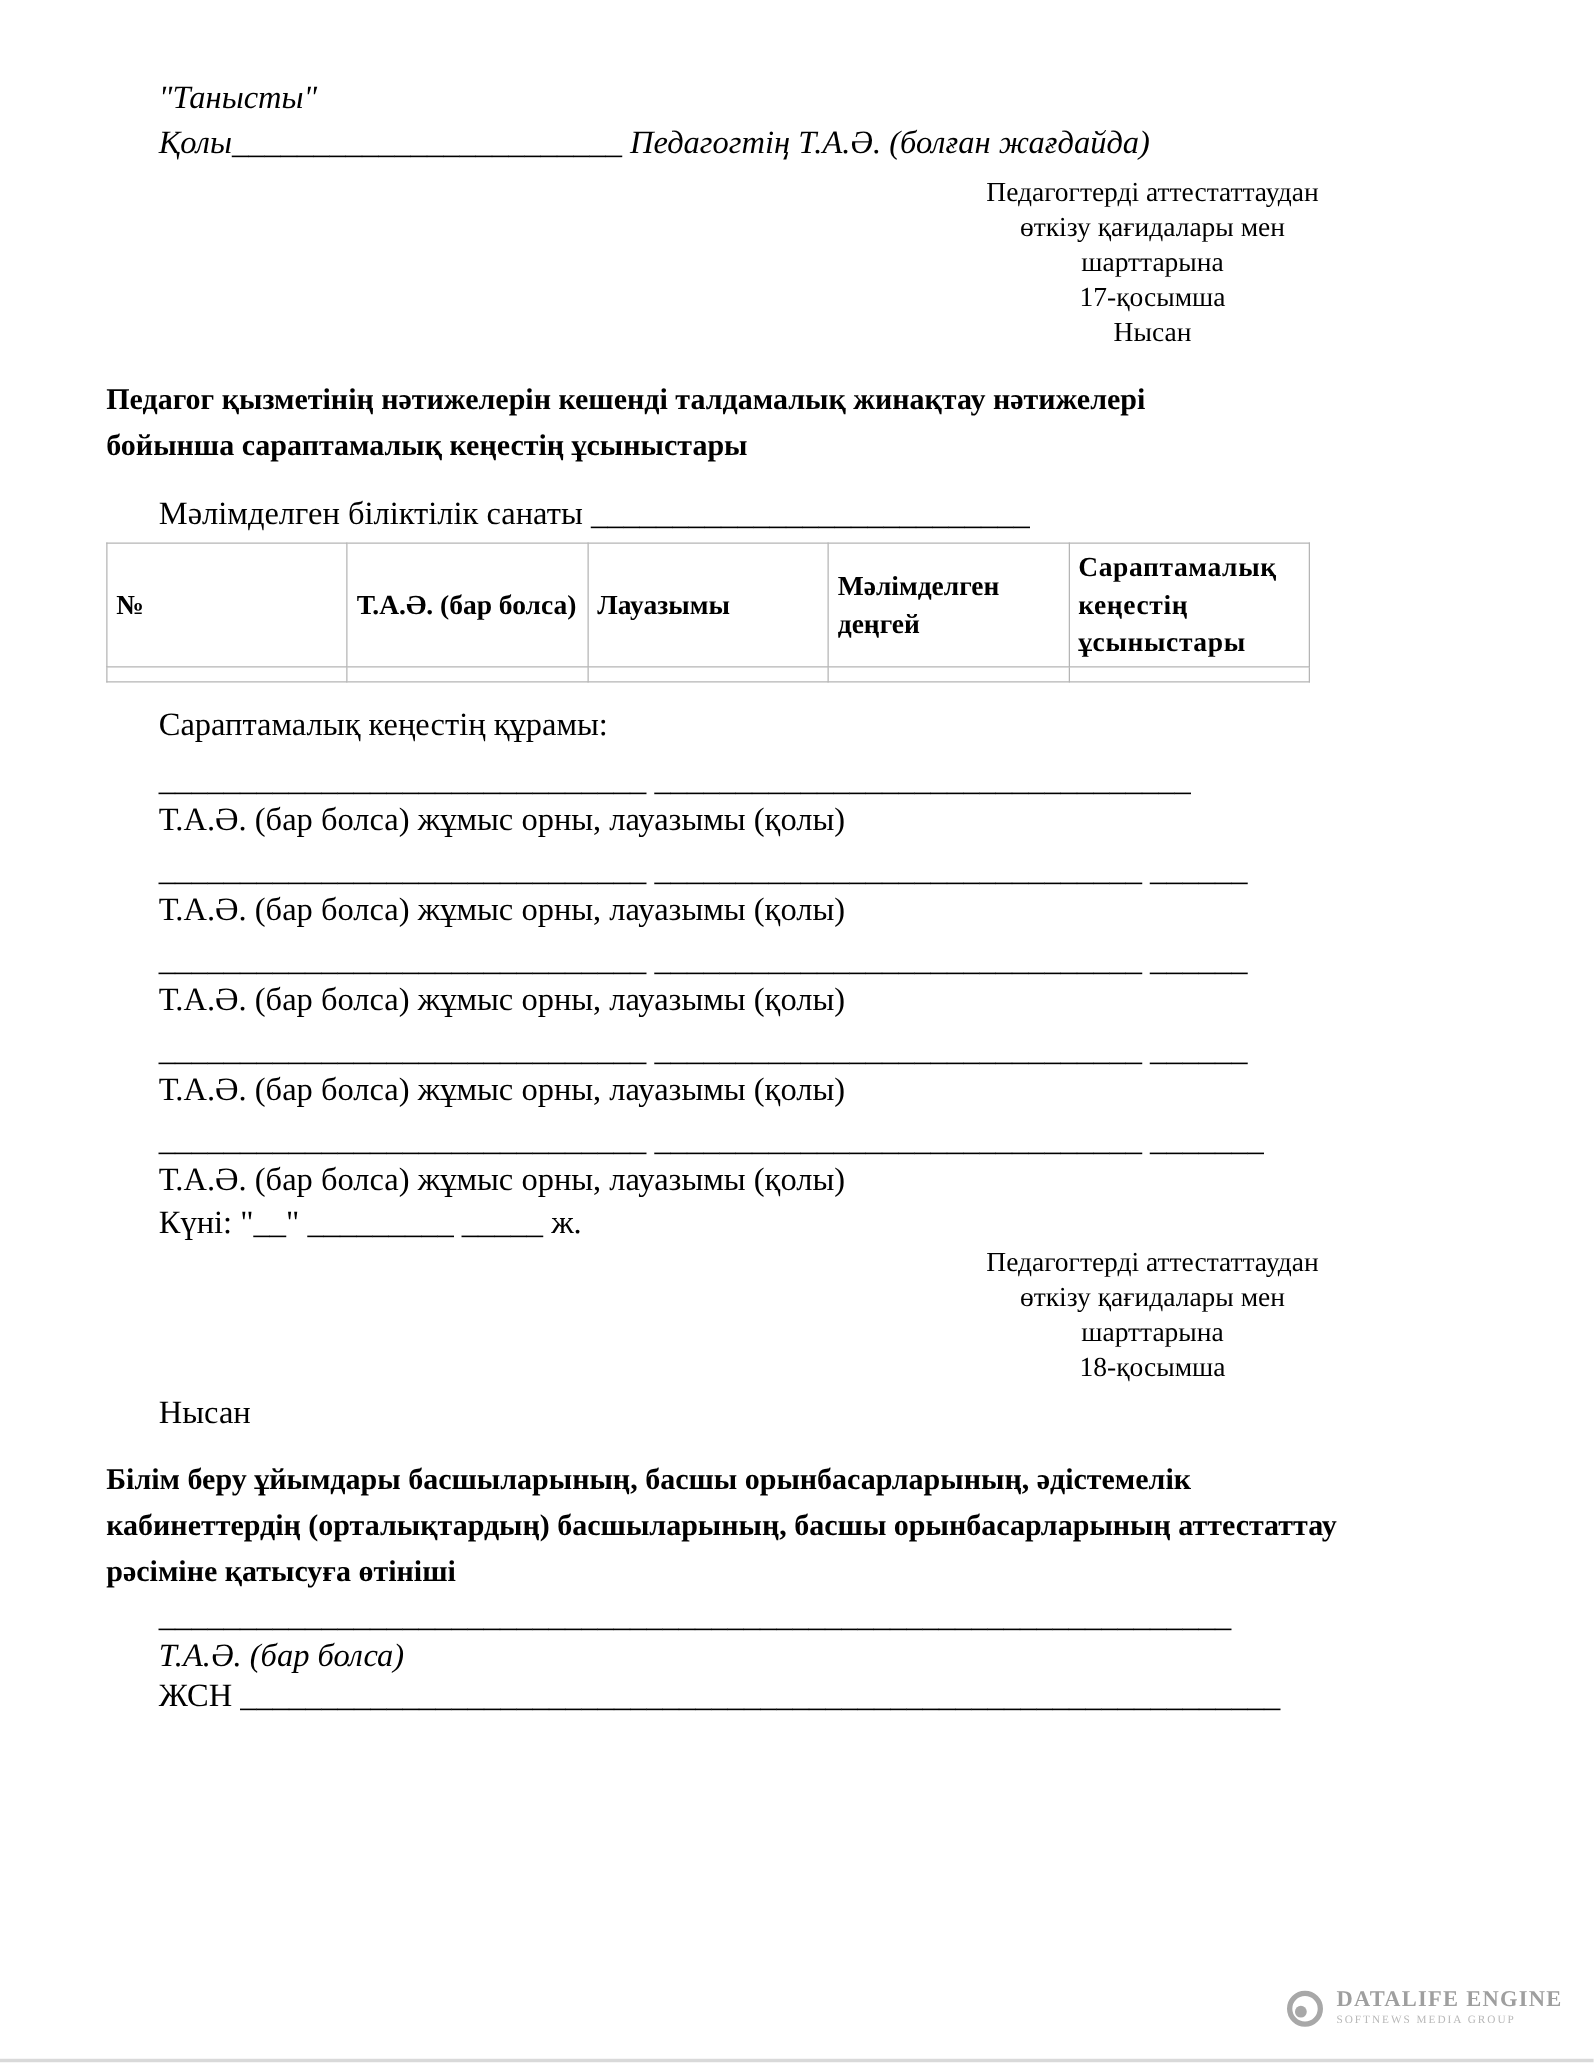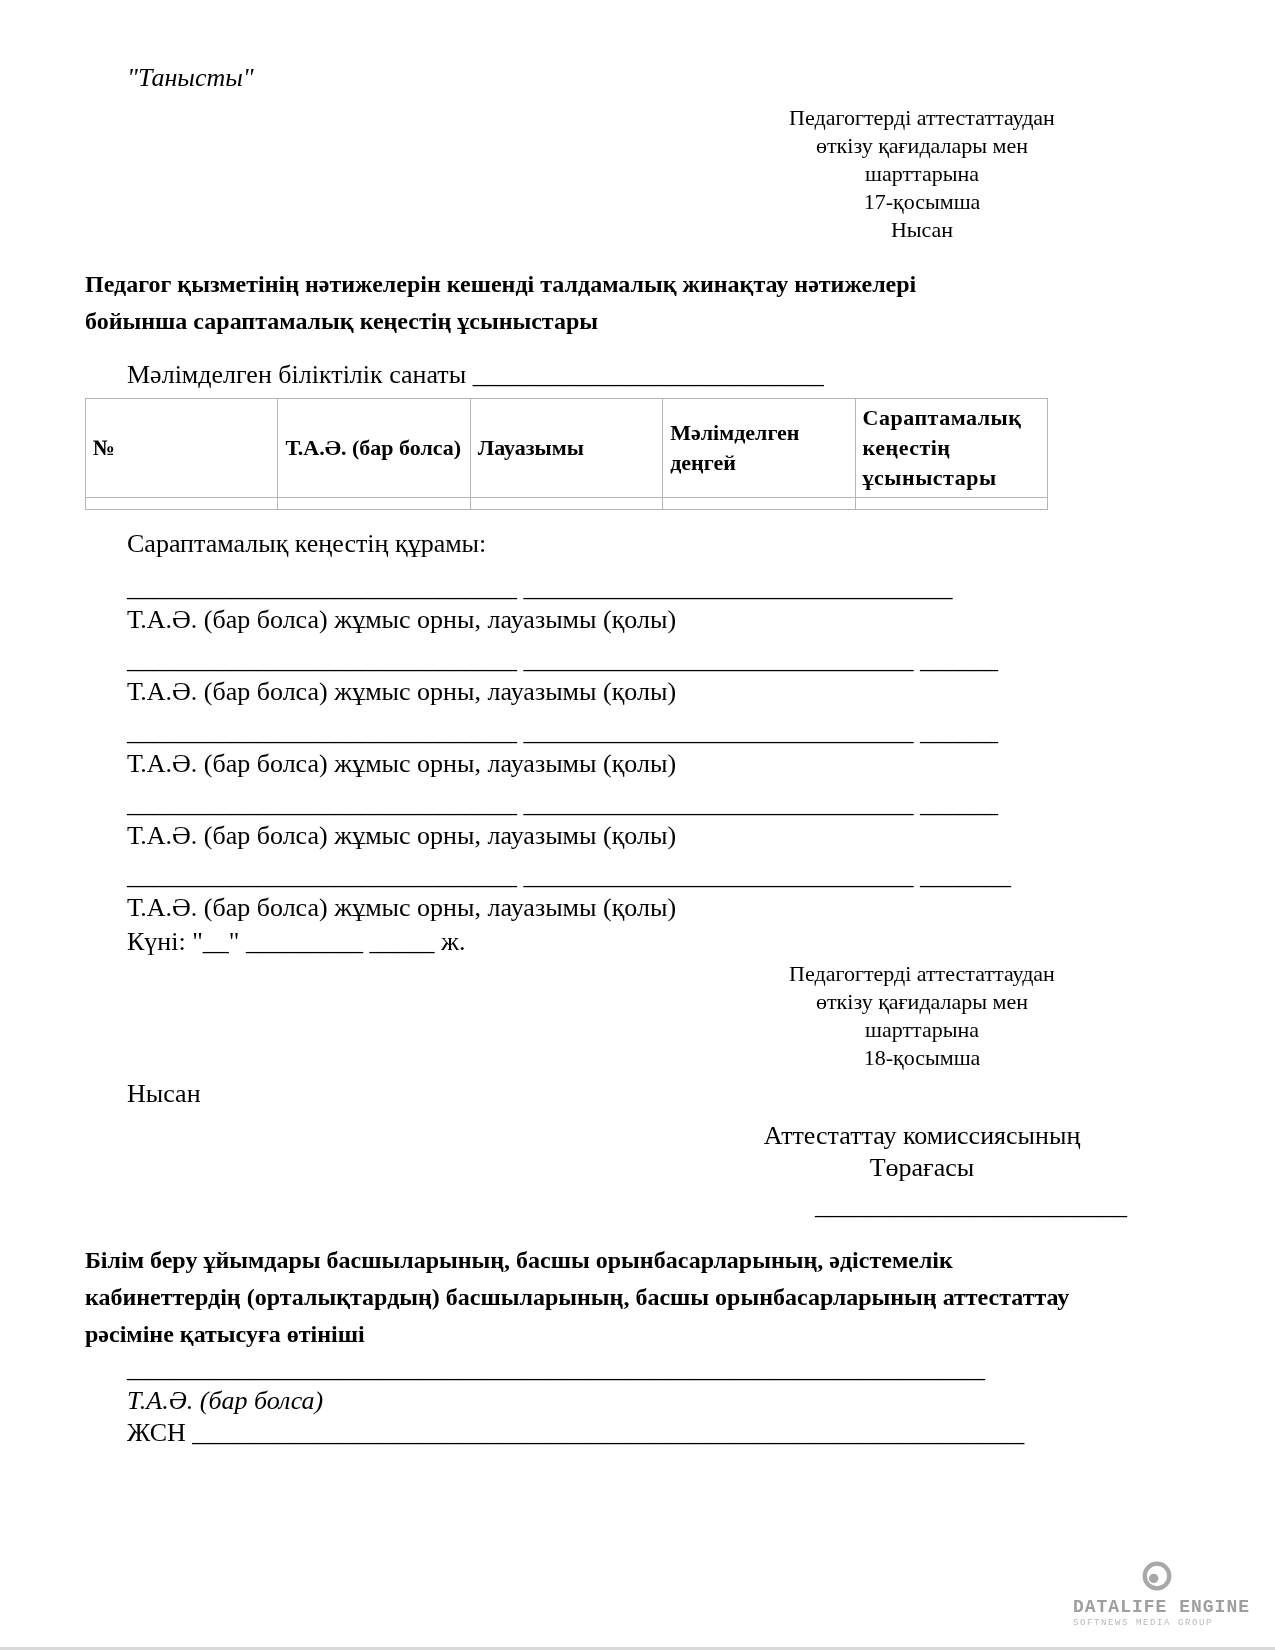--- a/index.html
+++ b/index.html
@@ -62,35 +62,37 @@
   }
   .commission-underline {
     text-align:left; padding-left:108px;
     margin-top:6px; white-space:nowrap;
   }
   .bottom-line { white-space:nowrap; }
   .bottom-caption { line-height:32px; }
   .iin-line { white-space:nowrap; }
   .watermark {
     position:absolute; right:25px; bottom:18px;
-    display:flex; align-items:center;
-    font-family:Liberation Mono, monospace;
+    display:flex; 
+    font-family:Liberation Serif, serif;
     color:#a5a5a5;
-    flex-direction:column;
   }
   .watermark .mark { margin-right:8px; }
   .wm-title { font-size:18px; font-weight:bold; letter-spacing:1px; color:#9f9f9f; line-height:19px; }
   .wm-subtitle { font-size:9px; letter-spacing:1.6px; color:#b8b8b8; line-height:12px; }
 </style>
 </head>
 <body>
 
 <div class="page">
 
   <div class="t indent italic">"Танысты"</div>
+  <div class="t indent italic sig-line"><span>Қолы</span><span>________________________</span>
+    <span>Педагогтің Т.А.Ә. (болған жағдайда)</span>
+  </div>
 
   <div class="right-block">
     <div>Педагогтерді аттестаттаудан</div>
     <div>өткізу қағидалары мен</div>
     <div>шарттарына</div>
     <div>17-қосымша</div>
     <div>Нысан</div>
   </div>
 
   <div class="heading">Педагог қызметінің нәтижелерін кешенді талдамалық жинақтау нәтижелері бойынша сараптамалық кеңестің ұсыныстары</div>
@@ -147,25 +149,20 @@
 
   <div class="right-block second">
     <div>Педагогтерді аттестаттаудан</div>
     <div>өткізу қағидалары мен</div>
     <div>шарттарына</div>
     <div>18-қосымша</div>
   </div>
 
   <div class="t indent form-label">Нысан</div>
 
-  <div class="commission-block">
-    <div>Аттестаттау комиссиясының</div>
-    <div>Төрағасы</div>
-    <div class="commission-underline">________________________</div>
-  </div>
 
   <div class="heading second">Білім беру ұйымдары басшыларының, басшы орынбасарларының, әдістемелік кабинеттердің (орталықтардың) басшыларының, басшы орынбасарларының аттестаттау рәсіміне қатысуға өтініші</div>
 
   <div class="t indent bottom-line">__________________________________________________________________</div>
   <div class="t indent italic bottom-caption">Т.А.Ә. (бар болса)</div>
   <div class="t indent iin-line">
     <span>ЖСН</span>
     <span>________________________________________________________________</span>
   </div>
 

